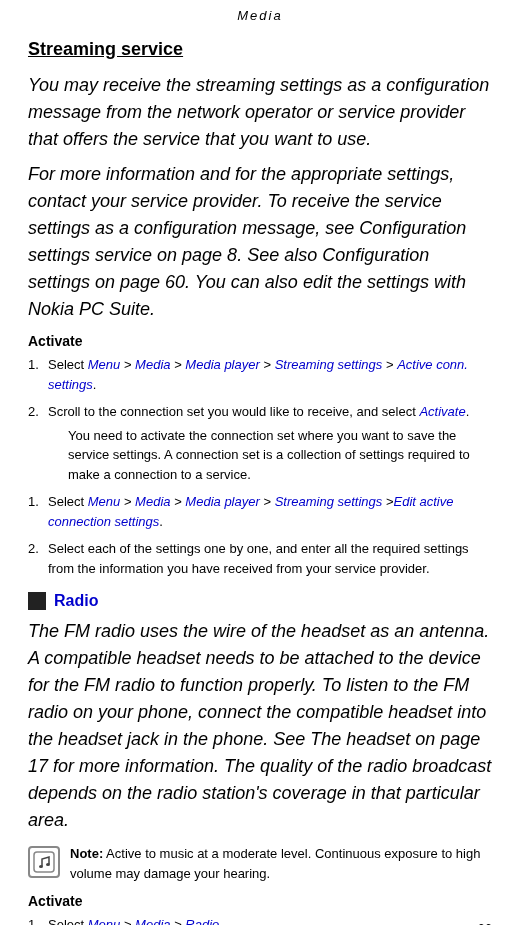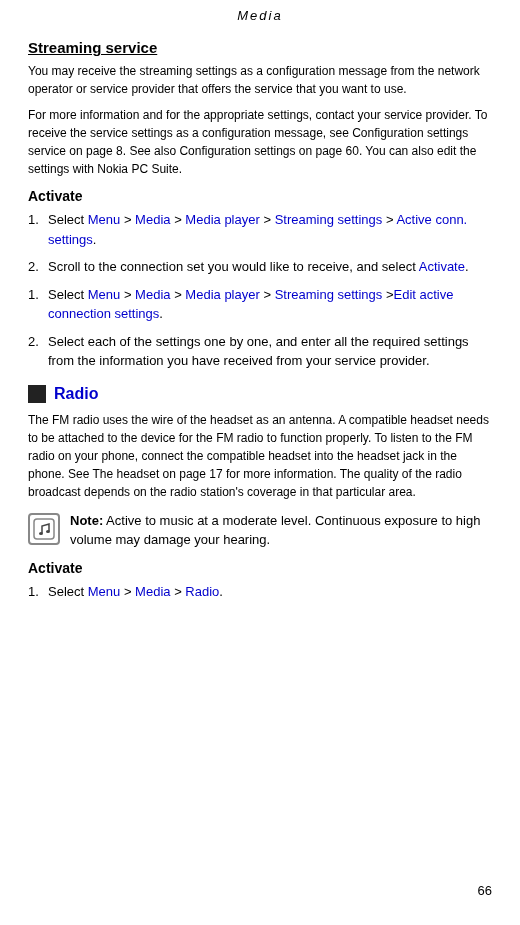--- a/index.html
+++ b/index.html
@@ -20,31 +20,32 @@
       padding: 8px 0 4px 0;
       letter-spacing: 2px;
       border-bottom: none;
     }
 
     .content {
       padding: 6px 28px 20px 28px;
     }
 
     .section-title-underline {
-      font-size: 15px;
+      font-size: 18px;
       font-weight: bold;
       text-decoration: underline;
-      margin-bottom: 6px;
+      margin-bottom: 12px;
       margin-top: 6px;
     }
 
     .body-text {
-      font-size: 12px;
+      font-size: 18px;
       line-height: 1.5;
       margin-bottom: 8px;
+      font-style: italic;
     }
 
     .sub-heading {
       font-size: 14px;
       font-weight: bold;
       margin-top: 10px;
       margin-bottom: 6px;
     }
 
     .numbered-list {
@@ -65,20 +66,21 @@
       min-width: 20px;
       font-size: 13px;
       padding-top: 0;
     }
 
     .list-content {
       flex: 1;
     }
 
     .italic-blue {
+      font-style: italic;
       color: #0000cc;
       font-size: 13px;
     }
 
     .indent-text {
       margin-left: 20px;
       margin-top: 4px;
       font-size: 13px;
       line-height: 1.5;
     }
@@ -164,20 +166,21 @@
     <li>
       <span class="list-number">1.</span>
       <span class="list-content">
         <span>Select </span><span class="italic-blue">Menu</span><span> &gt; </span><span class="italic-blue">Media</span><span> &gt; </span><span class="italic-blue">Media player</span><span> &gt; </span><span class="italic-blue">Streaming settings</span><span> &gt; </span><span class="italic-blue">Active conn. settings</span><span>.</span>
       </span>
     </li>
     <li>
       <span class="list-number">2.</span>
       <span class="list-content">
         <span>Scroll to the connection set you would like to receive, and select </span><span class="italic-blue">Activate</span><span>.</span>
+        <div class="indent-text">You need to activate the connection set where you want to save the service settings. A connection set is a collection of settings required to make a connection to a service.</div>
       </span>
     </li>
   </ol>
 
 
   <ol class="numbered-list">
     <li>
       <span class="list-number">1.</span>
       <span class="list-content">
         <span>Select </span><span class="italic-blue">Menu</span><span> &gt; </span><span class="italic-blue">Media</span><span> &gt; </span><span class="italic-blue">Media player</span><span> &gt; </span><span class="italic-blue">Streaming settings</span><span> &gt;</span><span class="italic-blue">Edit active connection settings</span><span>.</span>

